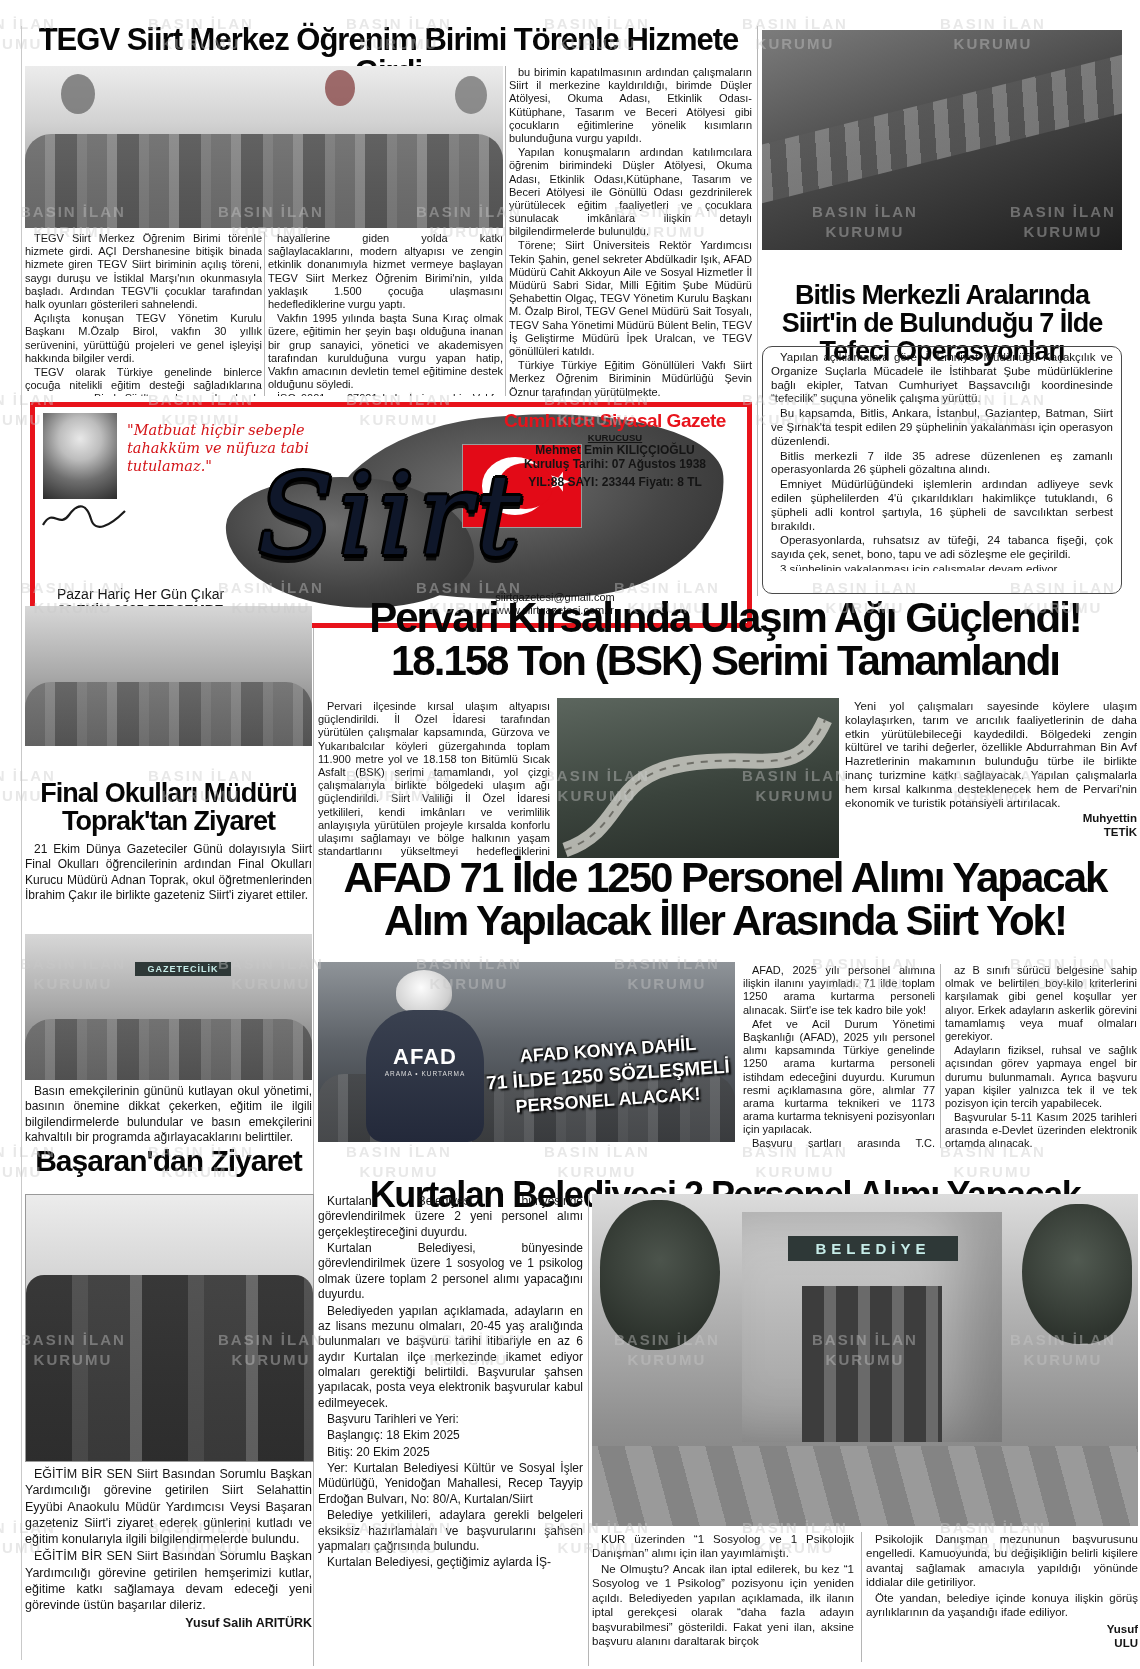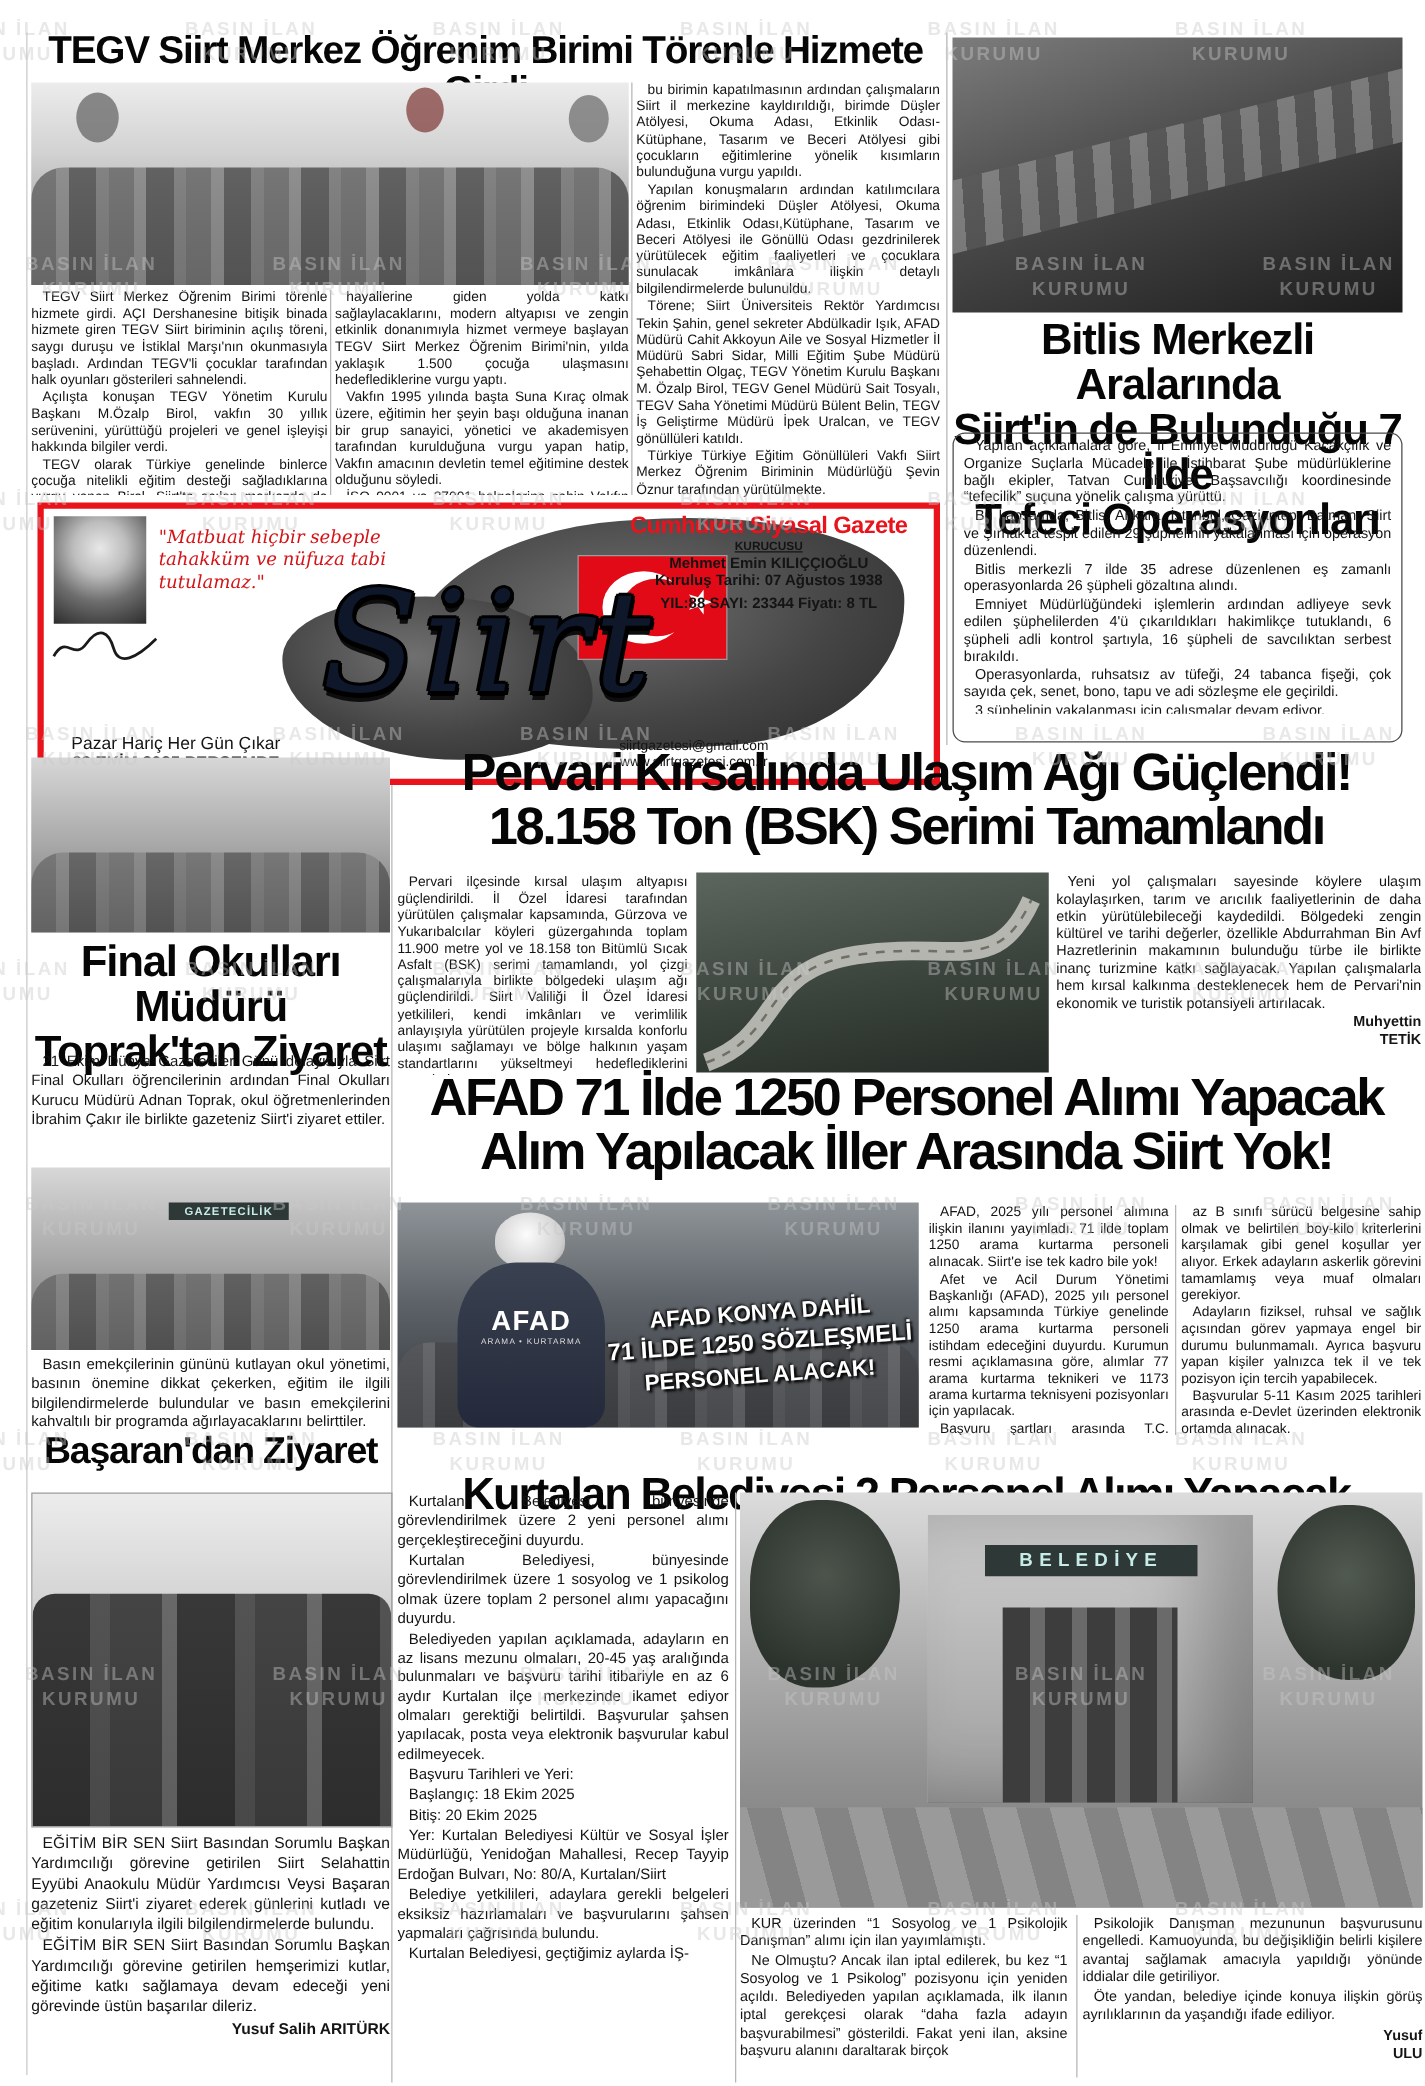--- a/index.html
+++ b/index.html
@@ -4,21 +4,21 @@
 <style>
   html,body{margin:0;padding:0;background:#e4e4e4;}
   .page{position:relative;width:1140px;height:1669px;margin:0 auto;background:#fff;
         font-family:"Liberation Sans",sans-serif;color:#141414;overflow:hidden;}
   .abs{position:absolute;}
   
   .hl{font-weight:bold;color:#060606;text-align:center;letter-spacing:-1px;line-height:1.03;}
   .hl-xl{font-size:42px;letter-spacing:-2px;}
   .hl-lg{font-size:36px;letter-spacing:-1.5px;margin-top:36px;}
   .hl-md{font-size:31px;}
-  .hl-sm{font-size:35px;}
+  .hl-sm{font-size:27px;margin-top:28px;}
   
   .bcol{font-size:11px;line-height:1.2;text-align:justify;overflow:hidden;}
   .bcol p{margin:0 0 1px 0;text-indent:9px;}
   .bcol-12{font-size:12px;line-height:1.28;}
   .bcol-125{font-size:12.5px;line-height:1.3;}
   .byline{font-weight:bold;text-align:right;font-size:11.5px;margin-top:2px;}
   .vrule{position:absolute;width:1px;background:#b5b5b5;}
   
   .photo{position:absolute;overflow:hidden;background:#b9b9b9;}
   .ph-light{background:linear-gradient(180deg,#ececec 0%,#d2d2d2 35%,#a3a3a3 75%,#8d8d8d 100%);}

